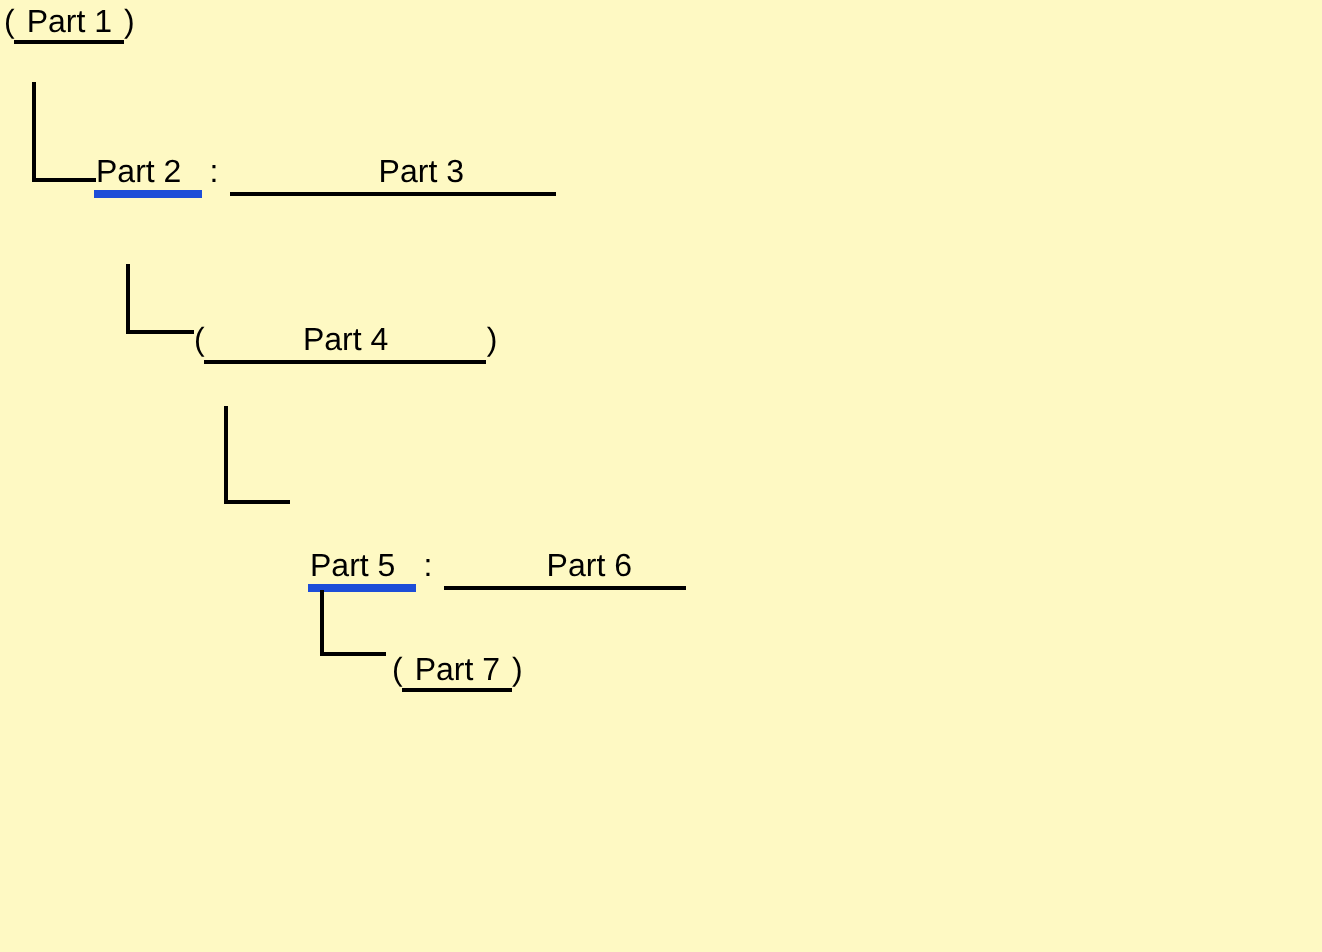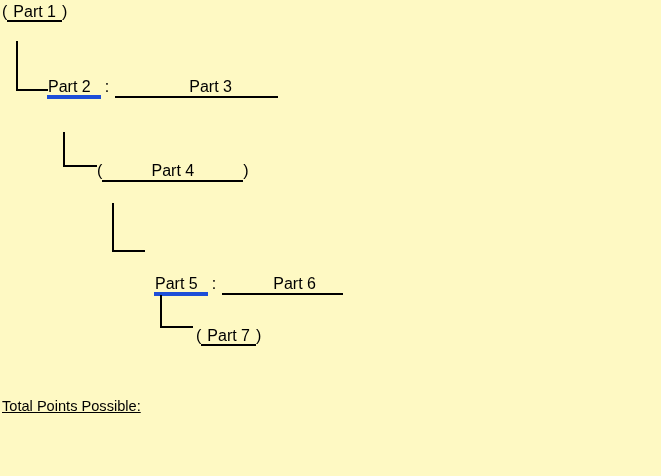--- a/index.html
+++ b/index.html
@@ -89,20 +89,19 @@
 
   <div class="bracket b3"></div>
 
   <div class="row r5"><span class="u-trail">Part 5</span><span class="colon">:</span><span class="blank blank-6"><span>Part 6</span></span></div>
 
   <div class="bracket b4"></div>
 
   <div class="row r7"><span>(</span><span class="u-pad">Part 7</span><span>)</span></div>
 
   <div class="rubric">
-    <div><span class="rubric-heading">Total Points Possible:</span></div>
     
     
     
     
   </div>
 
 </div>
 
 </body></html>

